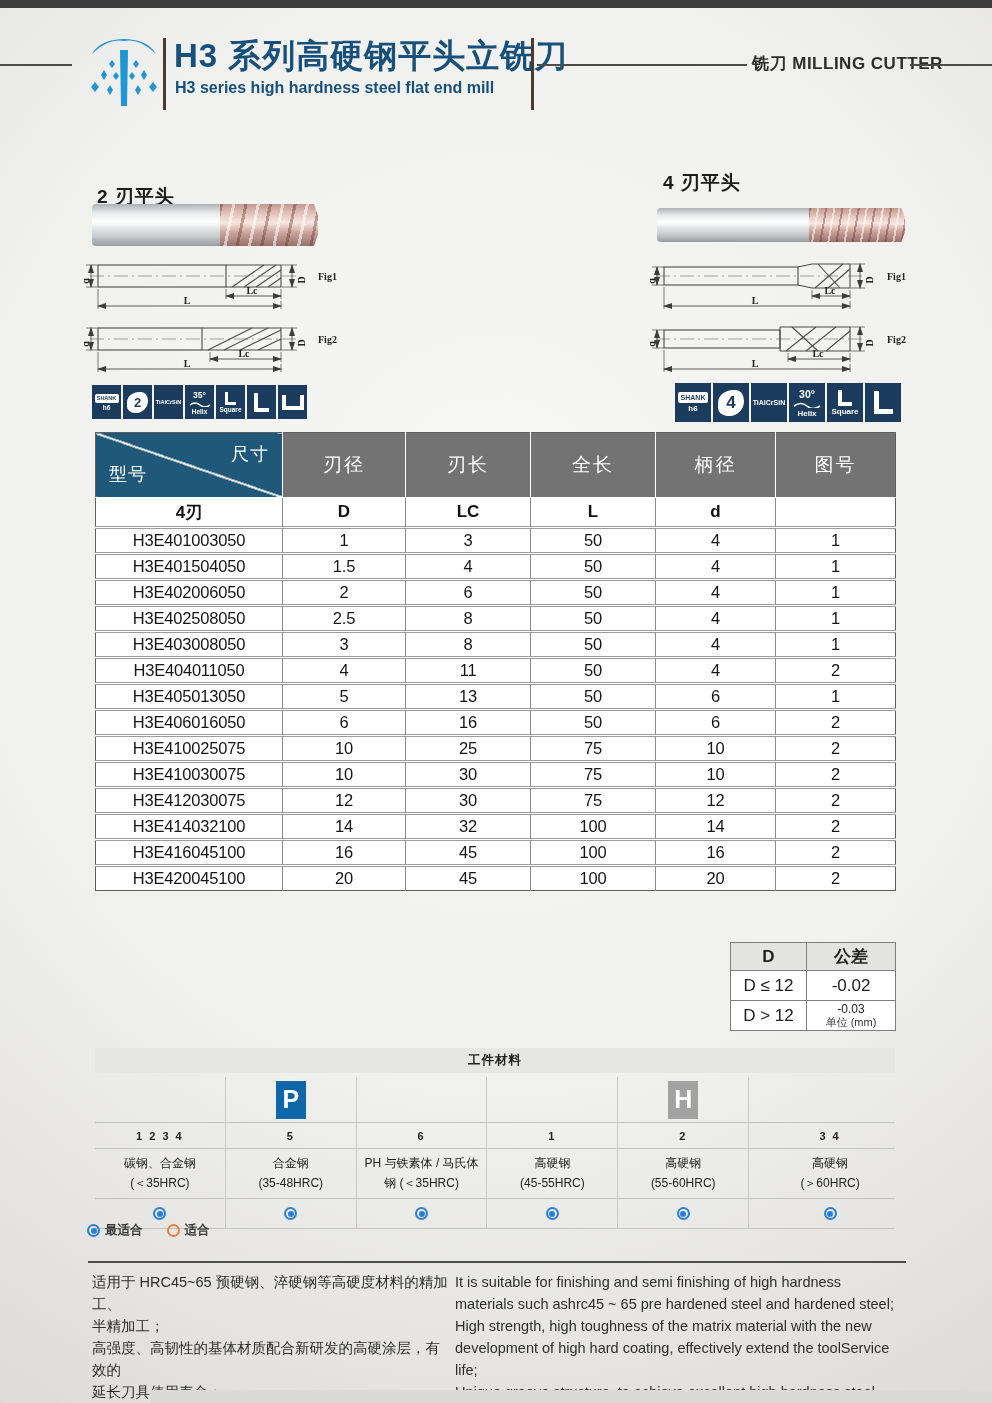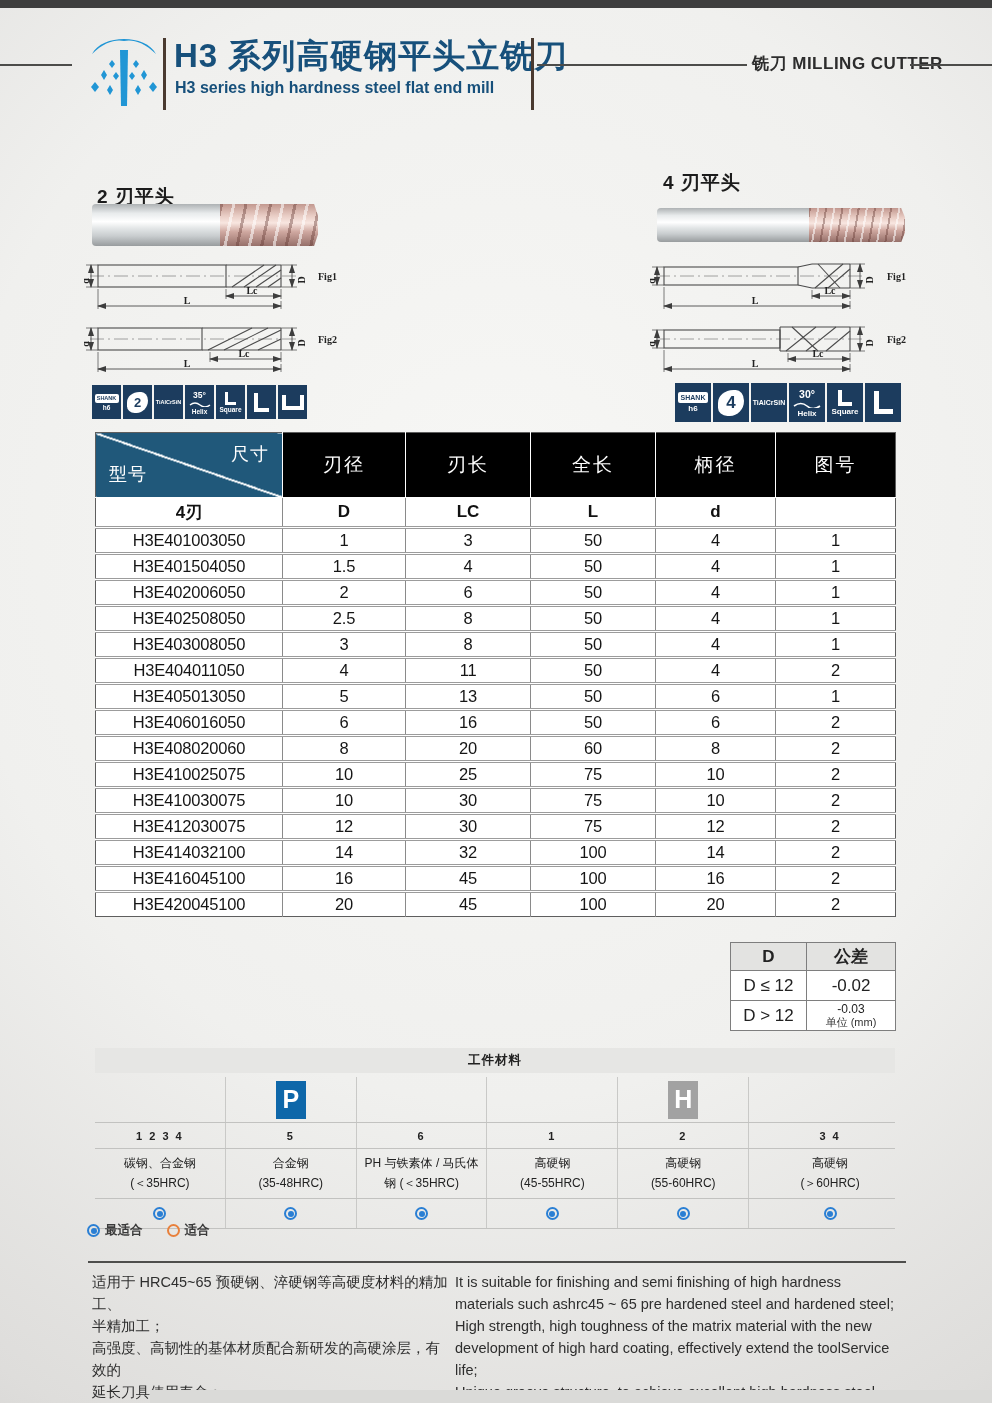--- a/index.html
+++ b/index.html
@@ -51,21 +51,21 @@
   .b4f .coat{font-size:7px;}
   .helix-top{font-size:8.5px;font-weight:700;}
   .b4f .helix-top{font-size:10.5px;}
   .lshape{display:block;width:11px;height:15px;border-left:4px solid #fff;border-bottom:4px solid #fff;}
   .lshape.small{width:8px;height:10px;border-left:3px solid #fff;border-bottom:3px solid #fff;}
   .b4f .lshape{width:14px;height:18px;border-left:5px solid #fff;border-bottom:5px solid #fff;}
   .b4f .lshape.small{width:10px;height:12px;border-left:4px solid #fff;border-bottom:4px solid #fff;}
   .ushape{display:block;width:14px;height:11px;border:4px solid #fff;border-top:none;}
   
   table.spec{border-collapse:collapse;table-layout:fixed;width:800px;border:1.5px solid #5e5e5e;background:#fff;}
-  table.spec thead th.hd{background:#000000;color:#fff;font-size:19px;font-weight:500;letter-spacing:2px;height:62px;border-left:1.5px solid #fff;border-bottom:1.5px solid #fff;}
+  table.spec thead th.hd{background:#737373;color:#fff;font-size:19px;font-weight:500;letter-spacing:2px;height:62px;border-left:1.5px solid #fff;border-bottom:1.5px solid #fff;}
   table.spec th.corner{background:#20587a;position:relative;height:62px;border-bottom:1.5px solid #fff;
     background-image:linear-gradient(to top right,transparent calc(50% - 1px),#fff calc(50% - 1px),#fff calc(50% + 1px),transparent calc(50% + 1px));}
   .corner-left{position:absolute;left:13px;bottom:11px;color:#fff;font-size:18px;font-weight:500;letter-spacing:1px;}
   .corner-right{position:absolute;right:13px;top:9px;color:#fff;font-size:18px;font-weight:500;letter-spacing:1px;}
   table.spec tr.sub th{background:#fff;color:#111;font-size:17px;font-weight:600;height:26px;border-left:1px solid #8a8a8a;}
   table.spec tbody td{background:#fff;color:#151515;font-size:16.5px;text-align:center;height:23px;padding:0;border-left:1px solid #8a8a8a;border-top:3px double #9c9c9c;letter-spacing:-.2px;}
   table.spec tr.sub th:first-child, table.spec tbody td:first-child{border-left:none;}
   
   table.tol{border-collapse:collapse;table-layout:fixed;width:165px;border:1.5px solid #5e5e5e;background:#fff;}
   table.tol th{background:#e3e3e1;font-size:17px;font-weight:700;color:#222;height:25px;border:1px solid #7e7e7e;}
@@ -426,28 +426,20 @@
         </tr>
         <tr>
           <td>H3E406016050</td>
           <td>6</td>
           <td>16</td>
           <td>50</td>
           <td>6</td>
           <td>2</td>
         </tr>
         <tr>
-          <td>H3E408020060</td>
-          <td>8</td>
-          <td>20</td>
-          <td>60</td>
-          <td>8</td>
-          <td>2</td>
-        </tr>
-        <tr>
           <td>H3E410025075</td>
           <td>10</td>
           <td>25</td>
           <td>75</td>
           <td>10</td>
           <td>2</td>
         </tr>
         <tr>
           <td>H3E410030075</td>
           <td>10</td>

